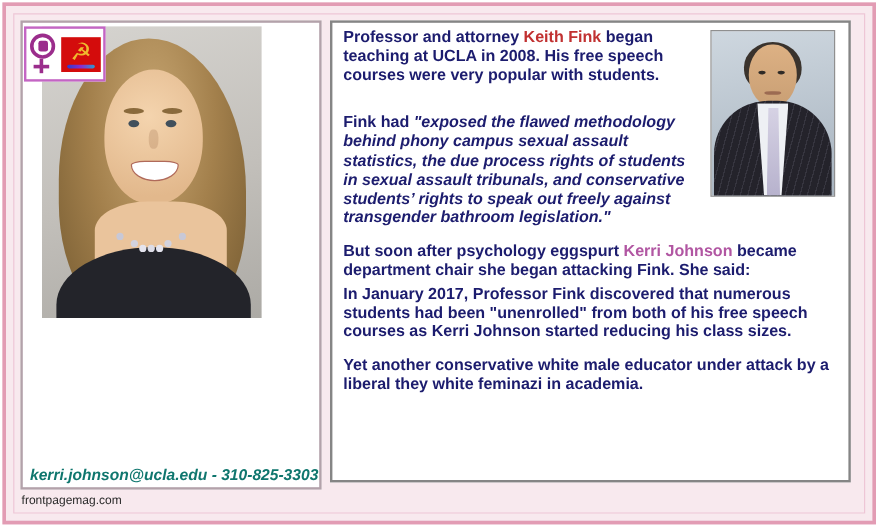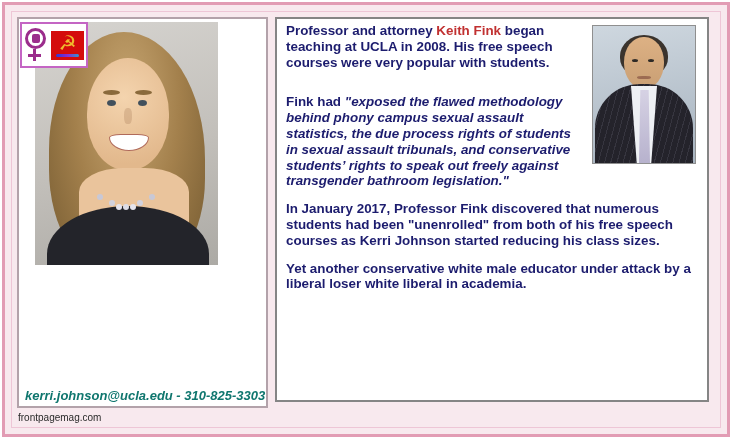--- a/index.html
+++ b/index.html
@@ -124,22 +124,23 @@
       <div class="m-mouth"></div>
       <div class="m-suit"></div>
       <div class="m-shirt"></div>
       <div class="m-tie"></div>
     </div>
 
     <p class="p1"><span>Professor and attorney </span><span class="red">Keith Fink</span><span> began teaching at UCLA in 2008. His free speech courses were very popular with students.</span></p>
 
     <p class="p2"><span>Fink had </span><span class="iq">"exposed the flawed methodology behind phony campus sexual assault statistics, the due process rights of students in sexual assault tribunals, and conservative students’ rights to speak out freely against transgender bathroom legislation."</span></p>
 
+    <p class="p3"><span>But soon after psychology eggspurt </span><span class="purple">Kerri Johnson</span><span> became department chair she began attacking Fink. She said:</span></p>
 
 
     <p>In January 2017, Professor Fink discovered that numerous students had been "unenrolled" from both of his free speech courses as Kerri Johnson started reducing his class sizes.</p>
 
 
-    <p>Yet another conservative white male educator under attack by a liberal loser white liberal in academia.</p>
+    <p>Yet another conservative white male educator under attack by a liberal they white feminazi in academia.</p>
   </div>
 
   <div class="watermark">frontpagemag.com</div>
 </div>
 
 </body></html>

